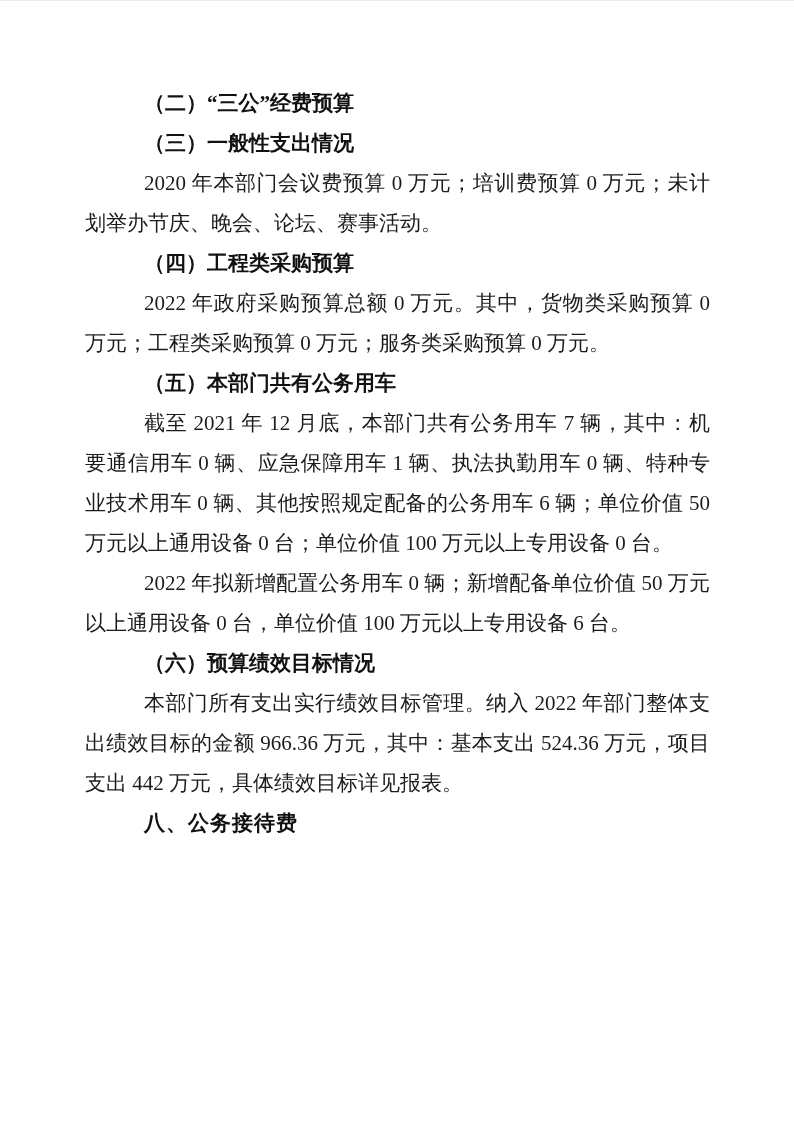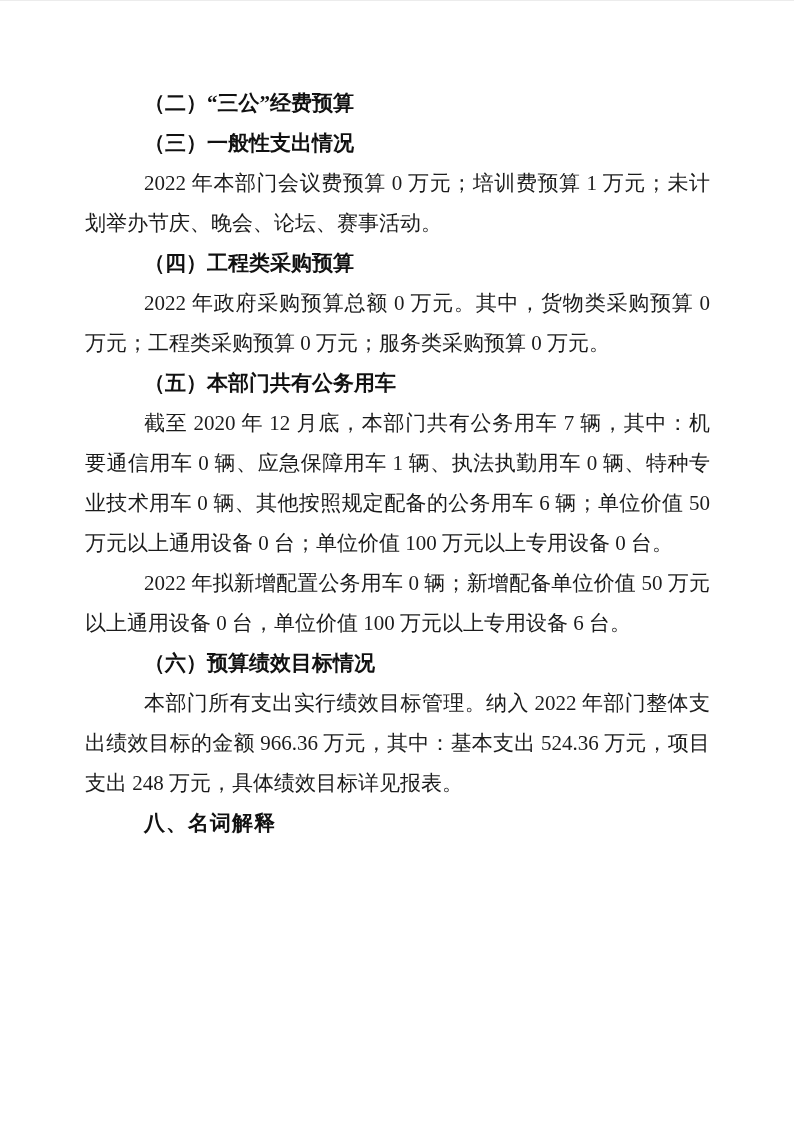--- a/index.html
+++ b/index.html
@@ -58,32 +58,32 @@
 <body>
 
 <div class="page">
   <div class="content">
 
     <h2 class="section-heading">（二）“三公”经费预算</h2>
 
 
     <h2 class="section-heading">（三）一般性支出情况</h2>
 
-    <p class="body-para">2022 年本部门会议费预算 0 万元；培训费预算 1 万元；未计划举办节庆、晚会、论坛、赛事活动。</p>
+    <p class="body-para">2020 年本部门会议费预算 0 万元；培训费预算 0 万元；未计划举办节庆、晚会、论坛、赛事活动。</p>
 
     <h2 class="section-heading">（四）工程类采购预算</h2>
 
     <p class="body-para">2022 年政府采购预算总额 0 万元。其中，货物类采购预算 0 万元；工程类采购预算 0 万元；服务类采购预算 0 万元。</p>
 
     <h2 class="section-heading">（五）本部门共有公务用车</h2>
 
-    <p class="body-para">截至 2020 年 12 月底，本部门共有公务用车 7 辆，其中：机要通信用车 0 辆、应急保障用车 1 辆、执法执勤用车 0 辆、特种专业技术用车 0 辆、其他按照规定配备的公务用车 6 辆；单位价值 50 万元以上通用设备 0 台；单位价值 100 万元以上专用设备 0 台。</p>
+    <p class="body-para">截至 2021 年 12 月底，本部门共有公务用车 7 辆，其中：机要通信用车 0 辆、应急保障用车 1 辆、执法执勤用车 0 辆、特种专业技术用车 0 辆、其他按照规定配备的公务用车 6 辆；单位价值 50 万元以上通用设备 0 台；单位价值 100 万元以上专用设备 0 台。</p>
 
     <p class="body-para">2022 年拟新增配置公务用车 0 辆；新增配备单位价值 50 万元以上通用设备 0 台，单位价值 100 万元以上专用设备 6 台。</p>
 
     <h2 class="section-heading">（六）预算绩效目标情况</h2>
 
-    <p class="body-para">本部门所有支出实行绩效目标管理。纳入 2022 年部门整体支出绩效目标的金额 966.36 万元，其中：基本支出 524.36 万元，项目支出 248 万元，具体绩效目标详见报表。</p>
+    <p class="body-para">本部门所有支出实行绩效目标管理。纳入 2022 年部门整体支出绩效目标的金额 966.36 万元，其中：基本支出 524.36 万元，项目支出 442 万元，具体绩效目标详见报表。</p>
 
-    <h1 class="chapter-heading">八、名词解释</h1>
+    <h1 class="chapter-heading">八、公务接待费</h1>
 
   </div>
 </div>
 
 </body></html>

